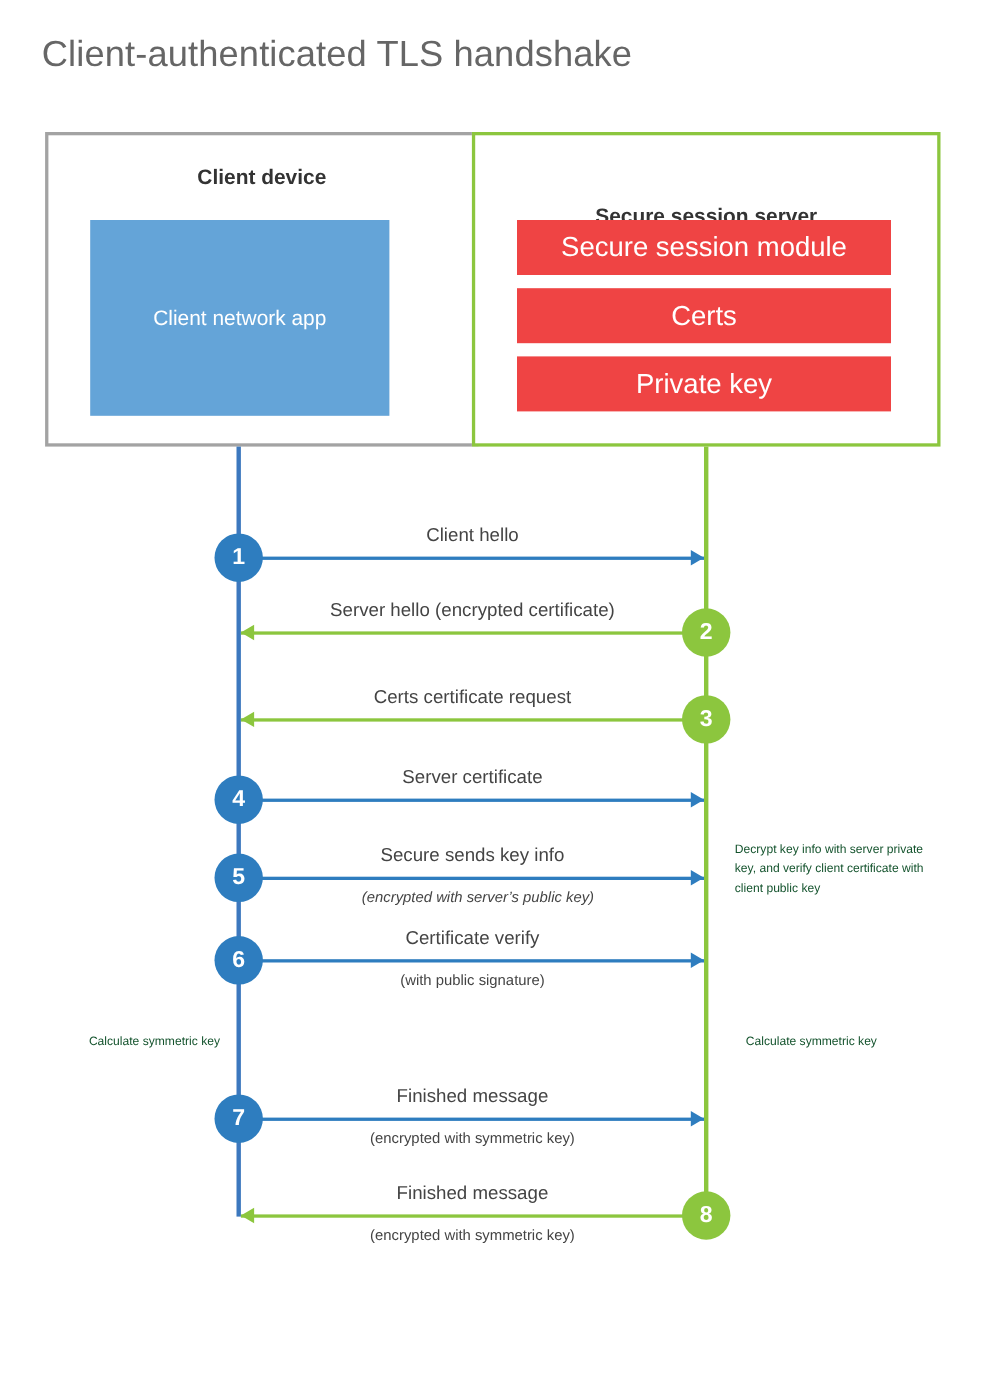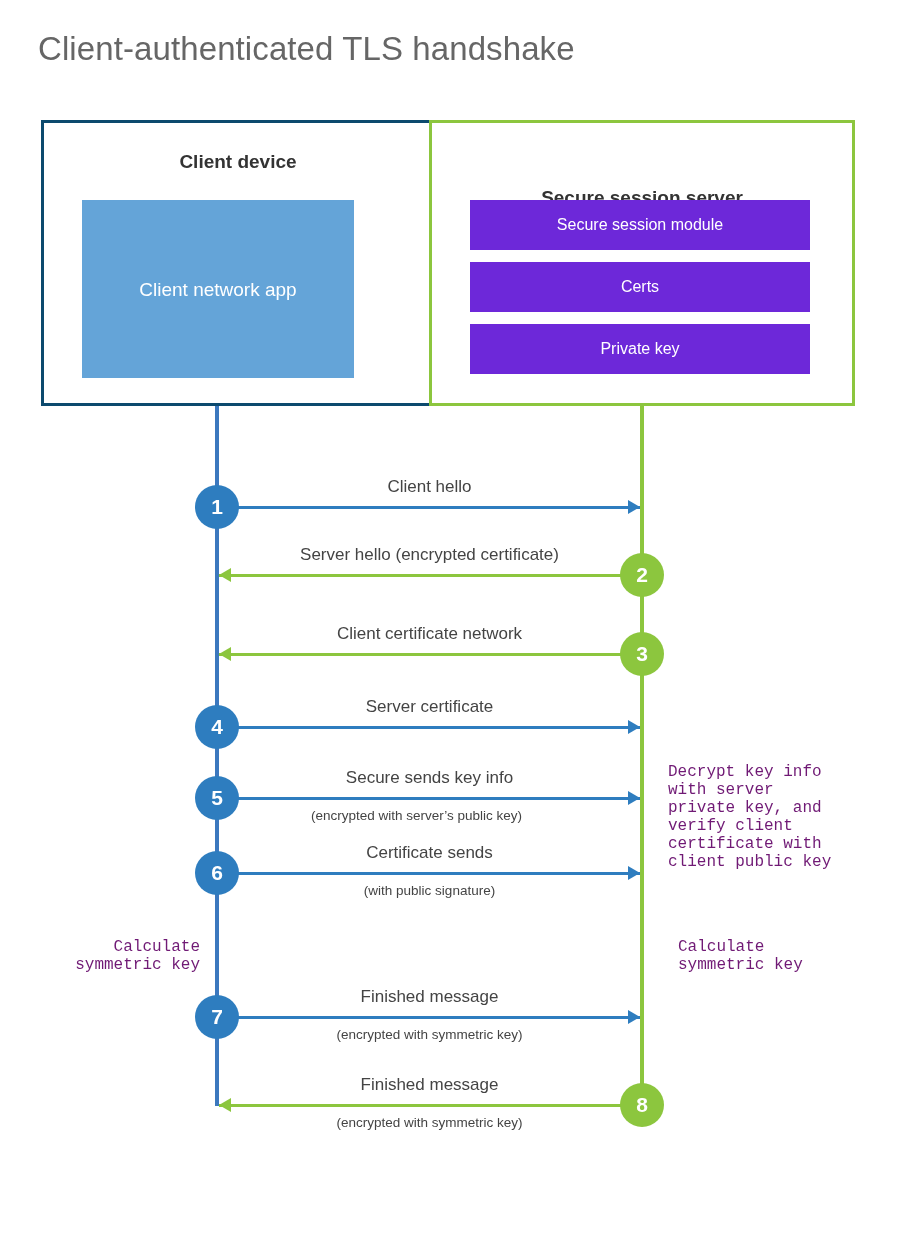--- a/index.html
+++ b/index.html
@@ -31,21 +31,21 @@
   .actor-box {
     position: absolute;
     background: #ffffff;
     box-sizing: border-box;
   }
   #client-box {
     left: 41px;
     top: 120px;
     width: 394px;
     height: 286px;
-    border: 3px solid #0c4a6e;
+    border: 3px solid #a3a3a3;
   }
   #server-box {
     left: 429px;
     top: 120px;
     width: 426px;
     height: 286px;
     border: 3px solid #8cc63e;
   }
   .actor-title {
     position: absolute;
@@ -75,23 +75,23 @@
     justify-content: center;
     text-align: center;
   }
 
   
   .server-bar {
     position: absolute;
     left: 38px;
     width: 340px;
     height: 50px;
-    background: #6d28d9;
+    background: #ef4444;
     color: #ffffff;
-    font-size: 16px;
+    font-size: 25px;
     display: flex;
     align-items: center;
     justify-content: center;
     text-align: center;
   }
   #server-bar-0 { top: 77px; }
   #server-bar-1 { top: 139px; }
   #server-bar-2 { top: 201px; }
 
   
@@ -170,24 +170,23 @@
     text-align: center;
     color: #444444;
     font-size: 13.5px;
     white-space: nowrap;
     top: 10px;
   }
 
   
   .side-note {
     position: absolute;
-    font-size: 16px;
+    font-size: 11px;
     line-height: 18px;
-    color: #701a75;
-    font-family: Liberation Mono, monospace;
+    color: #14532d;
   }
   #server-decrypt-note {
     left: 668px;
     top: 763px;
     width: 180px;
     text-align: left;
   }
   #client-calc-note {
     left: 40px;
     top: 938px;
@@ -231,40 +230,40 @@
     <div class="step-row" style="top: 575px;">
       <div class="arrow-shaft green" style="left: 219px; width: 421px;"></div>
       <div class="arrow-head left green" style="left: 219px;"></div>
       <div class="step-badge green" style="left: 620px;">2</div>
       <div class="step-label" style="left: 217px; width: 425px;">Server hello (encrypted certificate)</div>
     </div>
     <div class="step-row" style="top: 654px;">
       <div class="arrow-shaft green" style="left: 219px; width: 421px;"></div>
       <div class="arrow-head left green" style="left: 219px;"></div>
       <div class="step-badge green" style="left: 620px;">3</div>
-      <div class="step-label" style="left: 217px; width: 425px;">Client certificate network</div>
+      <div class="step-label" style="left: 217px; width: 425px;">Certs certificate request</div>
     </div>
     <div class="step-row" style="top: 727px;">
       <div class="arrow-shaft blue" style="left: 219px; width: 421px;"></div>
       <div class="arrow-head right blue" style="left: 628px;"></div>
       <div class="step-badge blue" style="left: 195px;">4</div>
       <div class="step-label" style="left: 217px; width: 425px;">Server certificate</div>
     </div>
     <div class="step-row" style="top: 798px;">
       <div class="arrow-shaft blue" style="left: 219px; width: 421px;"></div>
       <div class="arrow-head right blue" style="left: 628px;"></div>
       <div class="step-badge blue" style="left: 195px;">5</div>
       <div class="step-label" style="left: 217px; width: 425px;">Secure sends key info</div>
-      <div class="step-sublabel" style="left: 204px; width: 425px;">(encrypted with server’s public key)</div>
+      <div class="step-sublabel" style="left: 222px; width: 425px; font-style: italic;">(encrypted with server’s public key)</div>
     </div>
     <div class="step-row" style="top: 873px;">
       <div class="arrow-shaft blue" style="left: 219px; width: 421px;"></div>
       <div class="arrow-head right blue" style="left: 628px;"></div>
       <div class="step-badge blue" style="left: 195px;">6</div>
-      <div class="step-label" style="left: 217px; width: 425px;">Certificate sends</div>
+      <div class="step-label" style="left: 217px; width: 425px;">Certificate verify</div>
       <div class="step-sublabel" style="left: 217px; width: 425px;">(with public signature)</div>
     </div>
     <div class="step-row" style="top: 1017px;">
       <div class="arrow-shaft blue" style="left: 219px; width: 421px;"></div>
       <div class="arrow-head right blue" style="left: 628px;"></div>
       <div class="step-badge blue" style="left: 195px;">7</div>
       <div class="step-label" style="left: 217px; width: 425px;">Finished message</div>
       <div class="step-sublabel" style="left: 217px; width: 425px;">(encrypted with symmetric key)</div>
     </div>
     <div class="step-row" style="top: 1105px;">

